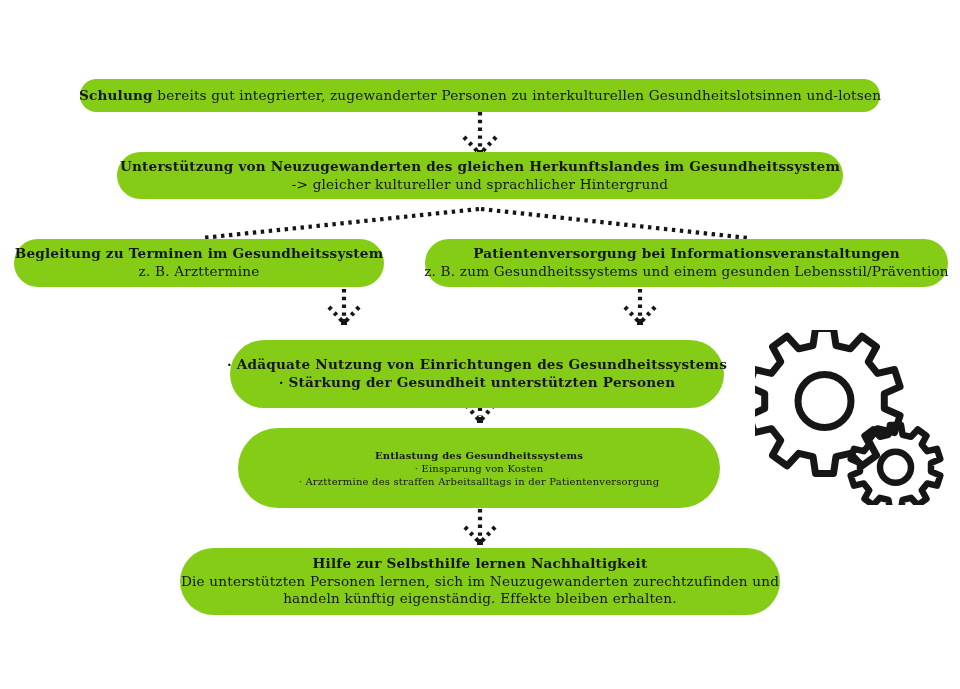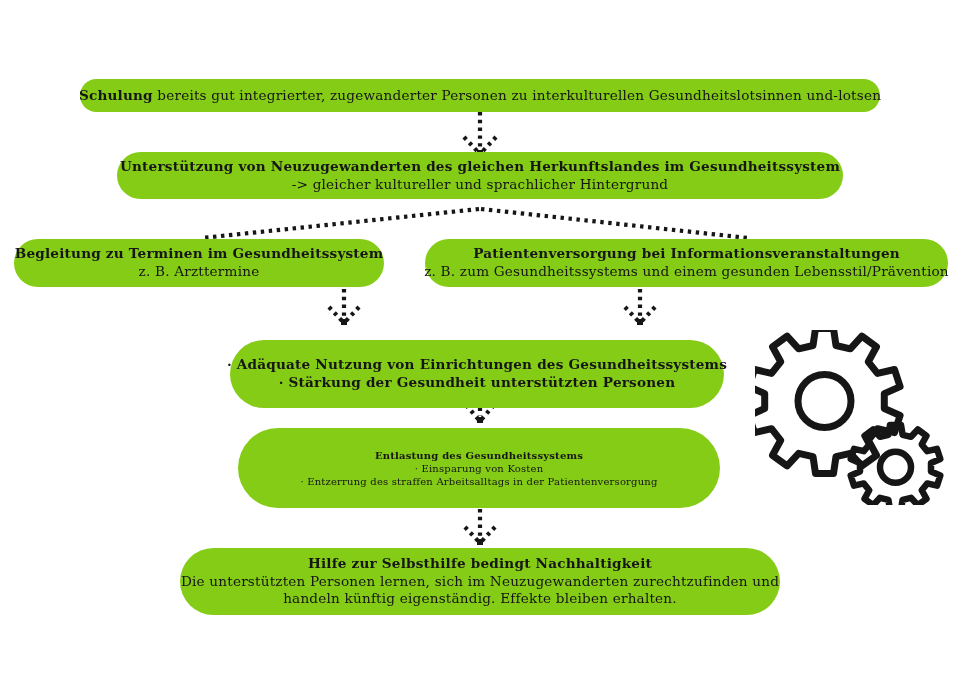--- a/index.html
+++ b/index.html
@@ -159,22 +159,22 @@
   </div>
 
   <div class="pill" id="box-adaequat" style="left:230px; top:340px; width:494px; height:68px;">
     <span class="ln b">· Adäquate Nutzung von Einrichtungen des Gesundheitssystems</span>
     <span class="ln b">· Stärkung der Gesundheit unterstützten Personen</span>
   </div>
 
   <div class="pill" id="box-entlastung" style="left:238px; top:428px; width:482px; height:80px;">
     <span class="ln b">Entlastung des Gesundheitssystems</span>
     <span class="ln n">· Einsparung von Kosten</span>
-    <span class="ln n">· Entzerrung des straffen Arbeitsalltags in der Patientenversorgung</span>
+    <span class="ln n">· Arzttermine des straffen Arbeitsalltags in der Patientenversorgung</span>
   </div>
 
   <div class="pill" id="box-hilfe" style="left:180px; top:548px; width:600px; height:67px;">
-    <span class="ln b">Hilfe zur Selbsthilfe bedingt Nachhaltigkeit</span>
+    <span class="ln b">Hilfe zur Selbsthilfe lernen Nachhaltigkeit</span>
     <span class="ln n">Die unterstützten Personen lernen, sich im Neuzugewanderten zurechtzufinden und</span>
     <span class="ln n">handeln künftig eigenständig. Effekte bleiben erhalten.</span>
   </div>
 
 </div>
 
 </body></html>

